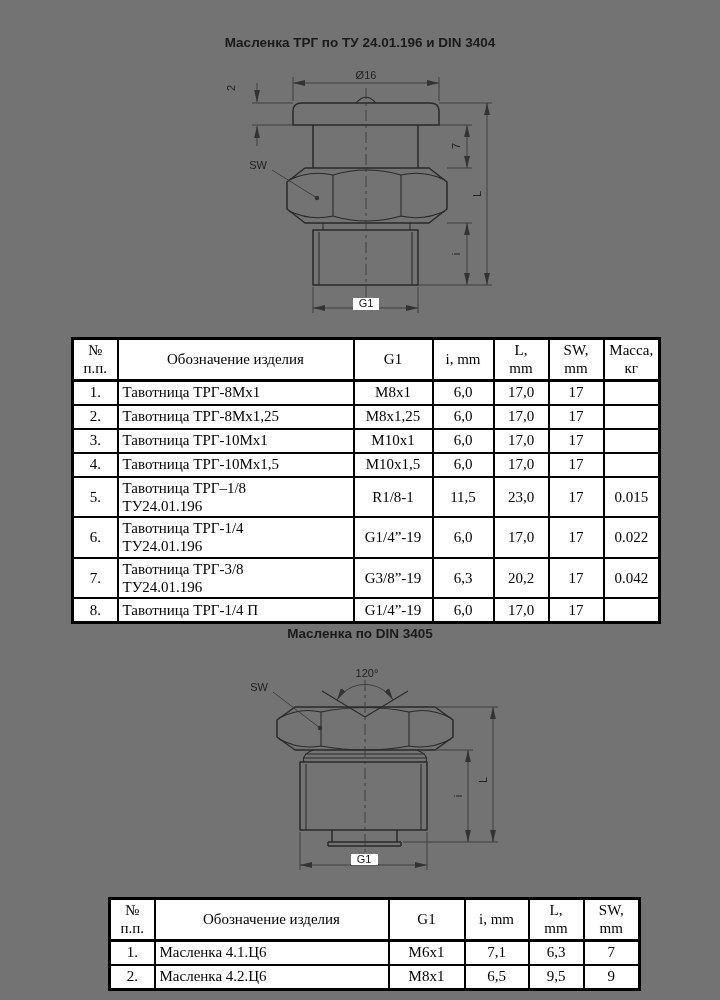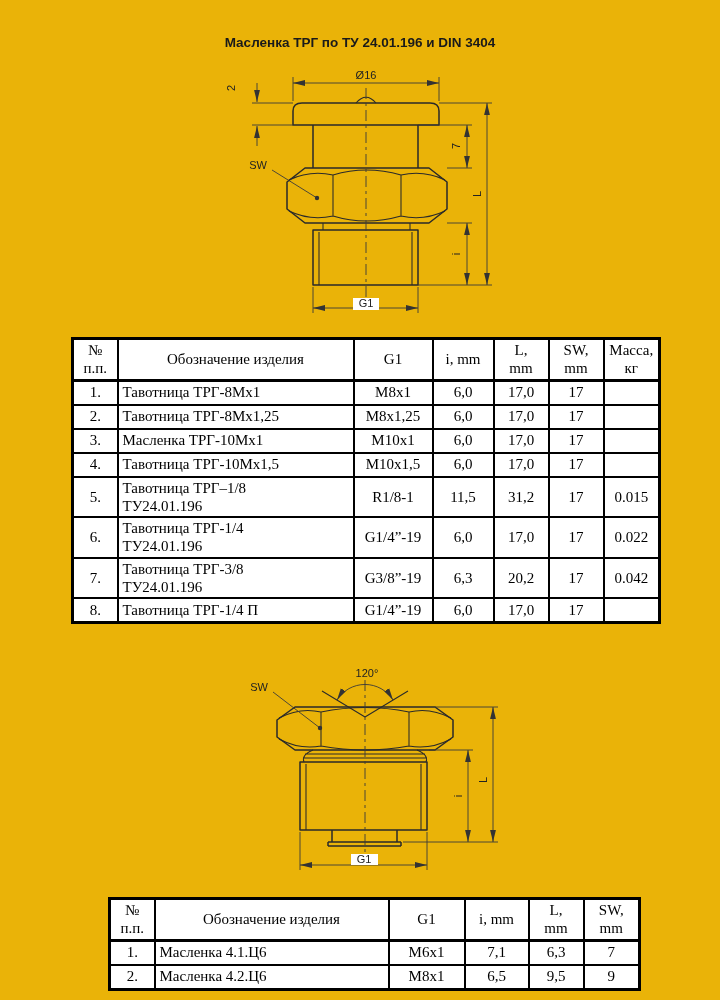--- a/index.html
+++ b/index.html
@@ -1,16 +1,16 @@
 <!DOCTYPE html>
 <html><head>
 <meta charset="utf-8">
 <style>
   html,body{margin:0;padding:0;background:#fff;}
-  .page{position:relative;width:720px;height:1000px;background:#eab308;overflow:hidden;
+  .page{position:relative;width:720px;height:1000px;background:#737373;overflow:hidden;
         font-family:"Liberation Serif", serif;color:#000;}
   .title{position:absolute;left:0;width:720px;text-align:center;
          font-family:"Liberation Sans", sans-serif;font-weight:bold;
          font-size:13.5px;color:#1a1a1a;}
   .t1{top:35px;}
   .t2{top:626px;}
   .drawing{position:absolute;}
   .d1{left:215px;top:58px;width:295px;height:272px;}
   .d2{left:225px;top:658px;width:290px;height:232px;}
   .drawing .obj{stroke:#2a2a2a;stroke-width:1.5;fill:none;stroke-linejoin:round;}
@@ -121,21 +121,21 @@
           <td class="c0">2.</td>
           <td class="c1">Тавотница ТРГ-8Мх1,25</td>
           <td class="c2">M8x1,25</td>
           <td class="c3">6,0</td>
           <td class="c4">17,0</td>
           <td class="c5">17</td>
           <td class="c6"></td>
         </tr>
         <tr>
           <td class="c0">3.</td>
-          <td class="c1">Масленка ТРГ-10Мх1</td>
+          <td class="c1">Тавотница ТРГ-10Мх1</td>
           <td class="c2">M10x1</td>
           <td class="c3">6,0</td>
           <td class="c4">17,0</td>
           <td class="c5">17</td>
           <td class="c6"></td>
         </tr>
         <tr>
           <td class="c0">4.</td>
           <td class="c1">Тавотница ТРГ-10Мх1,5</td>
           <td class="c2">M10x1,5</td>
@@ -143,21 +143,21 @@
           <td class="c4">17,0</td>
           <td class="c5">17</td>
           <td class="c6"></td>
         </tr>
         <tr>
           <td class="c0">5.</td>
           <td class="c1">Тавотница ТРГ–1/8
 ТУ24.01.196</td>
           <td class="c2">R1/8-1</td>
           <td class="c3">11,5</td>
-          <td class="c4">31,2</td>
+          <td class="c4">23,0</td>
           <td class="c5">17</td>
           <td class="c6">0.015</td>
         </tr>
         <tr>
           <td class="c0">6.</td>
           <td class="c1">Тавотница ТРГ-1/4
 ТУ24.01.196</td>
           <td class="c2">G1/4”-19</td>
           <td class="c3">6,0</td>
           <td class="c4">17,0</td>
@@ -179,20 +179,21 @@
           <td class="c1">Тавотница ТРГ-1/4 П</td>
           <td class="c2">G1/4”-19</td>
           <td class="c3">6,0</td>
           <td class="c4">17,0</td>
           <td class="c5">17</td>
           <td class="c6"></td>
         </tr>
       </tbody>
   </table>
 
+  <div class="title t2">Масленка по DIN 3405</div>
 
   <svg class="drawing d2" viewBox="0 0 290 232">
     <defs>
       <marker id="ar2" viewBox="0 0 12 8" refX="12" refY="4" markerWidth="12" markerHeight="8" orient="auto-start-reverse" markerUnits="userSpaceOnUse">
         <path d="M0,1.1 L12,4 L0,6.9 Z" fill="#333"></path>
       </marker>
     </defs>
 
     <g class="obj">
       <path d="M52,62 L70,49 L210,49 L228,62 L228,79 L210,92 L70,92 L52,79 Z"></path>

